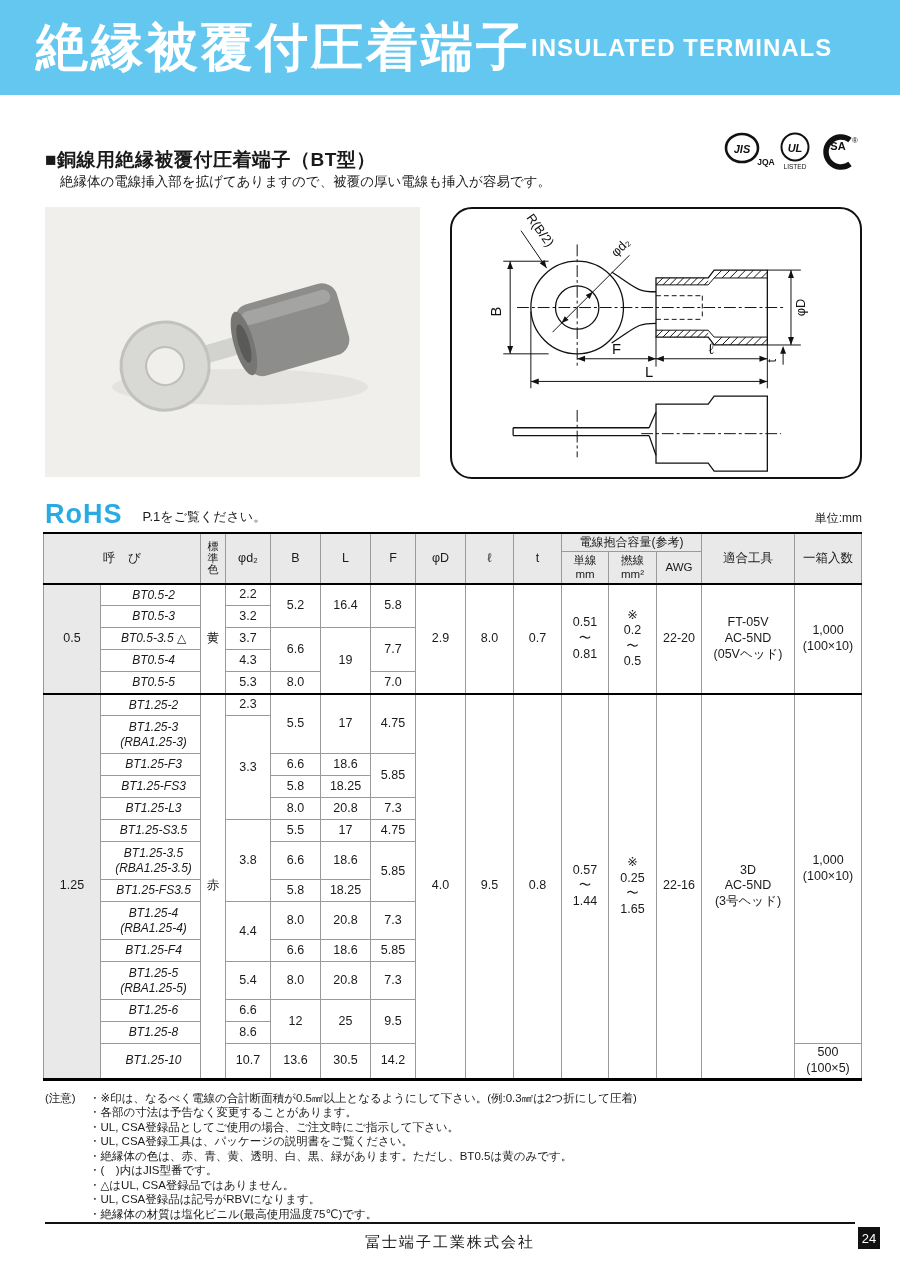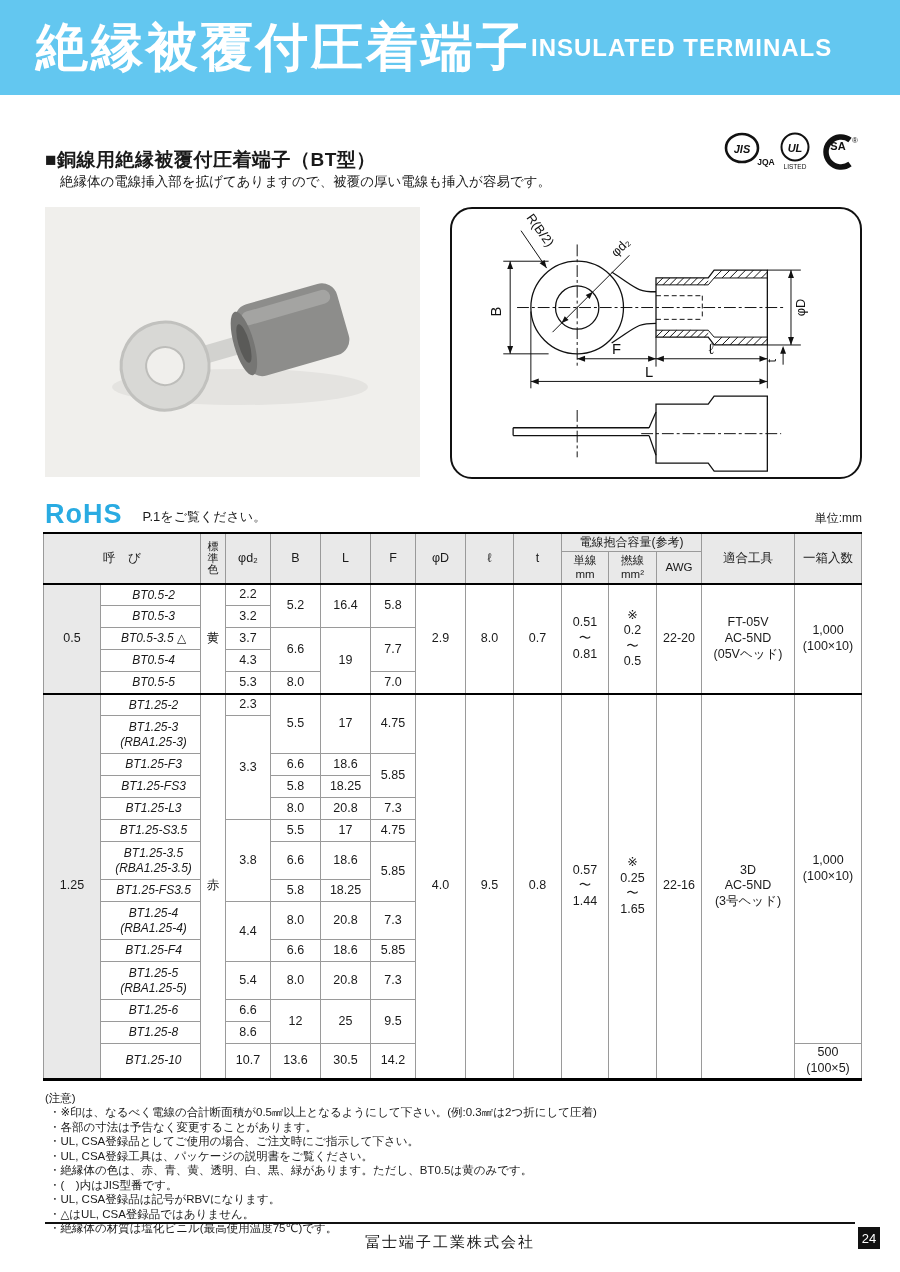--- a/index.html
+++ b/index.html
@@ -35,21 +35,21 @@
   .spec thead { border-bottom: 2px solid #000; }
   .spec tr.sec-top td { border-top: 2.5px solid #000; }
   .spec td.name { text-align: center; padding-left: 8px; font-size: 12px; font-style: italic; }
   .spec td.grp { background: #e9e9e9; }
   .spec th.vert { font-size: 11px; line-height: 1.05; padding: 0; }
   .spec th.cap { font-size: 12px; }
   .spec th.sub { font-size: 11.5px; }
   tr.h22 { height: 22px; } tr.tall { height: 38px; } tr.hlast { height: 30px; } tr.hh { height: 18px; }
 
   
-  .notes { margin: 10px 0 0 45px; display: flex; font-size: 11.5px; line-height: 14.5px; flex-direction: column; }
+  .notes { margin: 10px 0 0 45px; display: flex; font-size: 11.5px; line-height: 14.5px; }
   .notes-label { width: 40px; flex: none; }
   .notes-items { margin-left: 4px; }
 
   
   .footer { position: absolute; left: 0; right: 0; bottom: 20px; }
   .footer-line { border-top: 2px solid #111; margin: 0 45px; }
   .footer-company { text-align: center; font-size: 15px; margin-top: 9px; letter-spacing: 2px; }
   .page-badge { position: absolute; right: 20px; top: 5px; width: 22px; height: 22px; background: #111; color: #fff; font-size: 13px; display: flex; align-items: center; justify-content: center; }
 
   svg text { font-family: "Liberation Sans", "DejaVu Sans", sans-serif; fill: #111; }
@@ -382,22 +382,22 @@
 
   <div class="notes">
     <div class="notes-label">(注意)</div>
     <div class="notes-items">
       <div>・※印は、なるべく電線の合計断面積が0.5㎟以上となるようにして下さい。(例:0.3㎟は2つ折にして圧着)</div>
       <div>・各部の寸法は予告なく変更することがあります。</div>
       <div>・UL, CSA登録品としてご使用の場合、ご注文時にご指示して下さい。</div>
       <div>・UL, CSA登録工具は、パッケージの説明書をご覧ください。</div>
       <div>・絶縁体の色は、赤、青、黄、透明、白、黒、緑があります。ただし、BT0.5は黄のみです。</div>
       <div>・(　)内はJIS型番です。</div>
+      <div>・△はUL, CSA登録品ではありません。</div>
       <div>・UL, CSA登録品は記号がRBVになります。</div>
-      <div>・△はUL, CSA登録品ではありません。</div>
       <div>・絶縁体の材質は塩化ビニル(最高使用温度75℃)です。</div>
     </div>
   </div>
 
   <div class="footer">
     <div class="footer-line"></div>
     <div class="footer-company">冨士端子工業株式会社</div>
     <div class="page-badge">24</div>
   </div>
 

